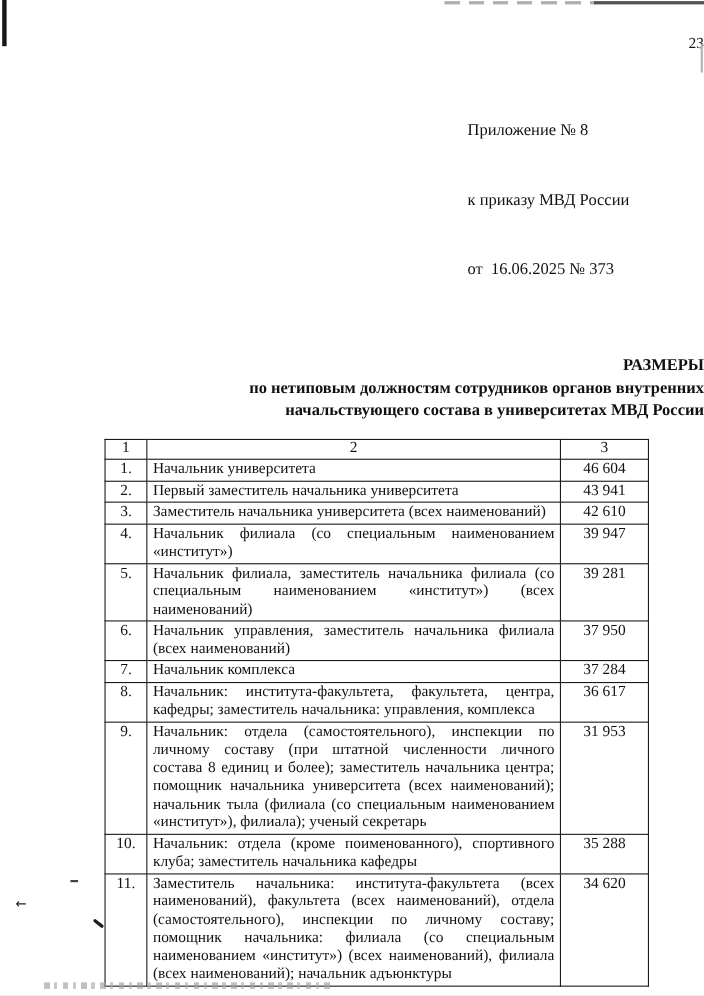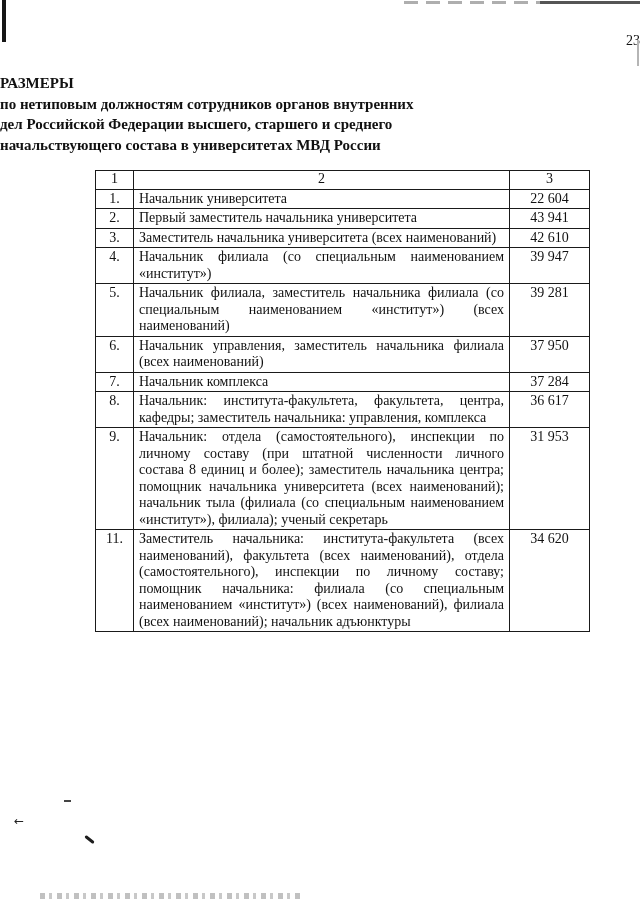--- a/index.html
+++ b/index.html
@@ -45,21 +45,21 @@
     font-size: 14px;
   }
   .appendix {
     margin: 18px 0 0 425px;
     font-size: 15px;
     line-height: 21px;
     white-space: pre;
   }
   .doc-title {
     margin-top: 24px;
-    text-align: left;
+    text-align: right;
     font-weight: bold;
     font-size: 15px;
     line-height: 20.5px;
     font-family: Liberation Serif, serif;
   }
 
   
   table.salary {
     margin: 15px 0 0 95px;
     width: 494px;
@@ -101,46 +101,50 @@
   <div class="artifact a-top-dashes"></div>
   <div class="artifact a-top-line"></div>
   <div class="artifact a-right-tick"></div>
   <div class="artifact a-margin-arrow">←</div>
   <div class="artifact a-margin-dash"></div>
   <div class="artifact a-diag"></div>
   <div class="artifact a-bottom-text"></div>
 
   <div class="page-number">23</div>
 
+  <div class="appendix">
+    <div>Приложение № 8</div>
+    <div>к приказу МВД России</div>
+    <div>от  16.06.2025 № 373</div>
+  </div>
 
   <div class="doc-title">
     <div>РАЗМЕРЫ</div>
     <div>по нетиповым должностям сотрудников органов внутренних</div>
-    <div>дел Российской Федерации высшего, старшего и среднего</div>
     <div>начальствующего состава в университетах МВД России</div>
   </div>
 
   <table class="salary">
     <colgroup>
       <col class="c-num">
         <col class="c-pos">
         <col class="c-sal">
     </colgroup>
     <thead>
       <tr class="numbering">
         <td>1</td>
         <td>2</td>
         <td>3</td>
       </tr>
     </thead>
     <tbody id="salary-rows">
         <tr>
           <td class="cell-num">1.</td>
           <td class="cell-pos">Начальник университета</td>
-          <td class="cell-sal">22 604</td>
+          <td class="cell-sal">46 604</td>
         </tr>
         <tr>
           <td class="cell-num">2.</td>
           <td class="cell-pos">Первый заместитель начальника университета</td>
           <td class="cell-sal">43 941</td>
         </tr>
         <tr>
           <td class="cell-num">3.</td>
           <td class="cell-pos">Заместитель начальника университета (всех наименований)</td>
           <td class="cell-sal">42 610</td>
@@ -169,20 +173,25 @@
           <td class="cell-num">8.</td>
           <td class="cell-pos">Начальник: института-факультета, факультета, центра, кафедры; заместитель начальника: управления, комплекса</td>
           <td class="cell-sal">36 617</td>
         </tr>
         <tr>
           <td class="cell-num">9.</td>
           <td class="cell-pos">Начальник: отдела (самостоятельного), инспекции по личному составу (при штатной численности личного состава 8 единиц и более); заместитель начальника центра; помощник начальника университета (всех наименований); начальник тыла (филиала (со специальным наименованием «институт»), филиала); ученый секретарь</td>
           <td class="cell-sal">31 953</td>
         </tr>
         <tr>
+          <td class="cell-num">10.</td>
+          <td class="cell-pos">Начальник: отдела (кроме поименованного), спортивного клуба; заместитель начальника кафедры</td>
+          <td class="cell-sal">35 288</td>
+        </tr>
+        <tr>
           <td class="cell-num">11.</td>
           <td class="cell-pos">Заместитель начальника: института-факультета (всех наименований), факультета (всех наименований), отдела (самостоятельного), инспекции по личному составу; помощник начальника: филиала (со специальным наименованием «институт») (всех наименований), филиала (всех наименований); начальник адъюнктуры</td>
           <td class="cell-sal">34 620</td>
         </tr>
       </tbody>
   </table>
 
 </div>
 
 </body></html>

